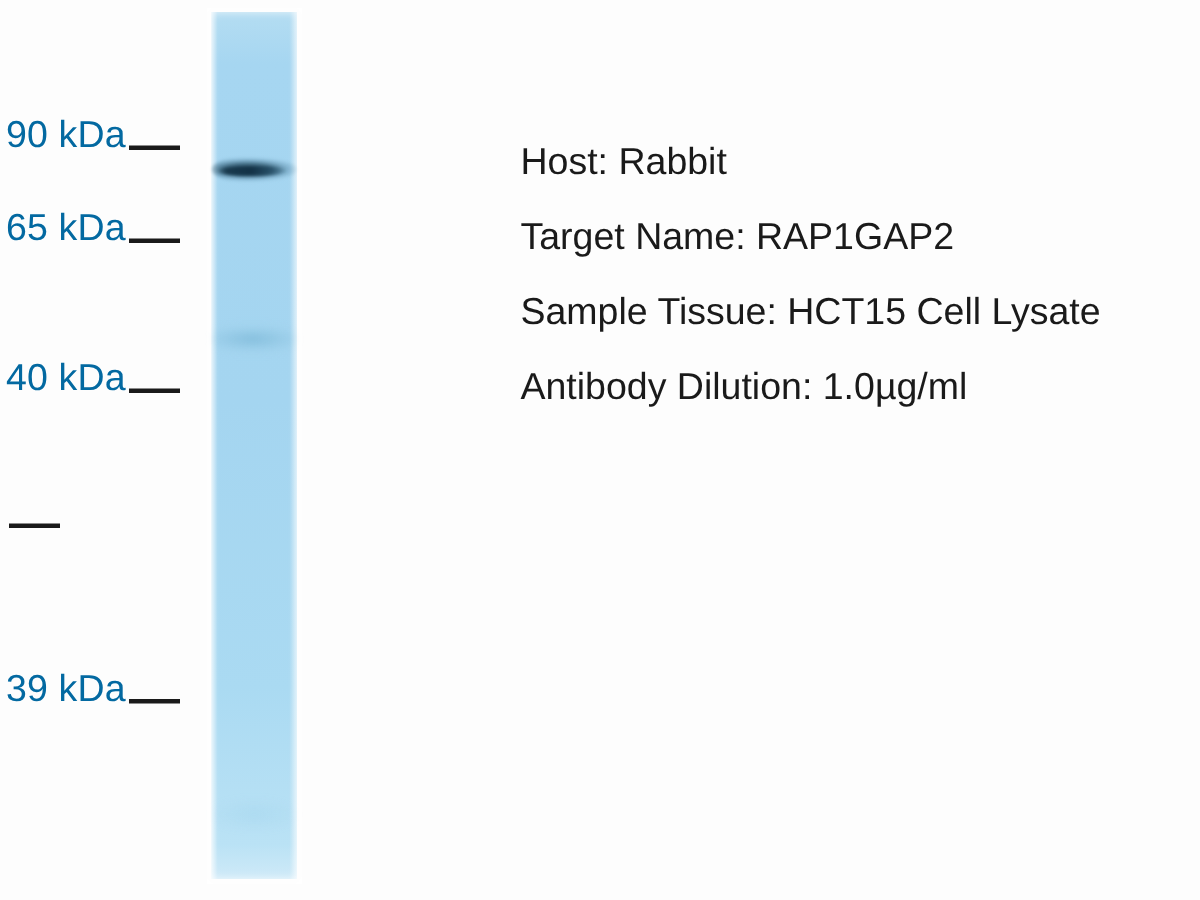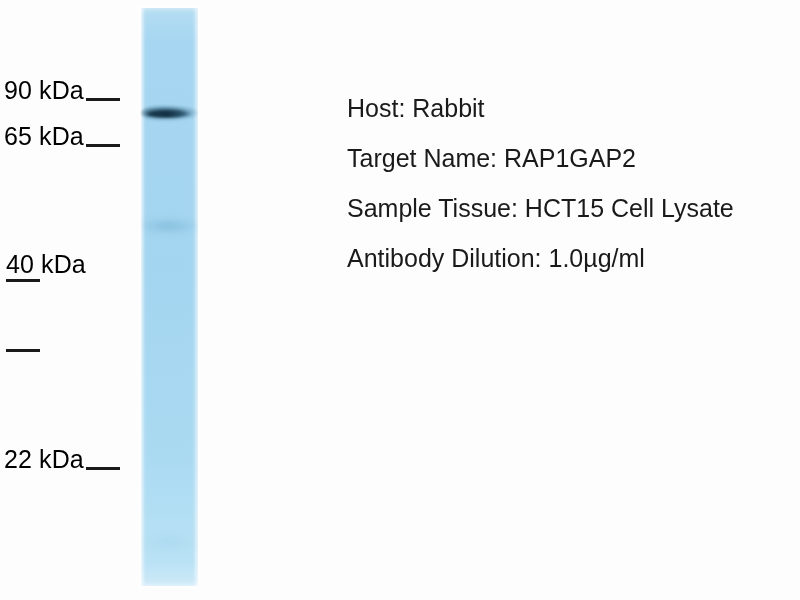--- a/index.html
+++ b/index.html
@@ -18,21 +18,21 @@
     overflow: hidden;
   }
 
   
   .marker {
     position: absolute;
     left: 4px;
     display: flex;
     align-items: baseline;
     white-space: nowrap;
-    color: #000000;
+    color: #0369a1;
     font-size: 25px;
     line-height: 1;
     letter-spacing: 0.1px;
   }
   .marker-label {
     display: inline-block;
   }
   .marker-tick {
     display: inline-block;
     width: 34px;
@@ -155,36 +155,36 @@
 
 <div id="figure">
 
   <div>
 
     <div class="marker" style="top:78px;">
       <span class="marker-label">90 kDa</span>
       <span class="marker-tick"></span>
     </div>
 
-    <div class="marker" style="top:124px;justify-content:center;">
+    <div class="marker" style="top:140px;justify-content:center;">
       <span class="marker-label">65 kDa</span>
       <span class="marker-tick"></span>
     </div>
 
-    <div class="marker" style="top:252px;flex-direction:column;">
+    <div class="marker" style="top:240px;">
       <span class="marker-label">40 kDa</span>
       <span class="marker-tick"></span>
     </div>
 
     <div class="marker" style="top:347px;">
       <span class="marker-tick"></span>
     </div>
 
     <div class="marker" style="top:447px;">
-      <span class="marker-label">22 kDa</span>
+      <span class="marker-label">39 kDa</span>
       <span class="marker-tick"></span>
     </div>
 
   </div>
 
   <div id="lane-wrap">
     <div id="lane"></div>
     <div id="band-faint" class="band"></div>
     <div id="band-smudge" class="band"></div>
     <div id="band-main" class="band"></div>

